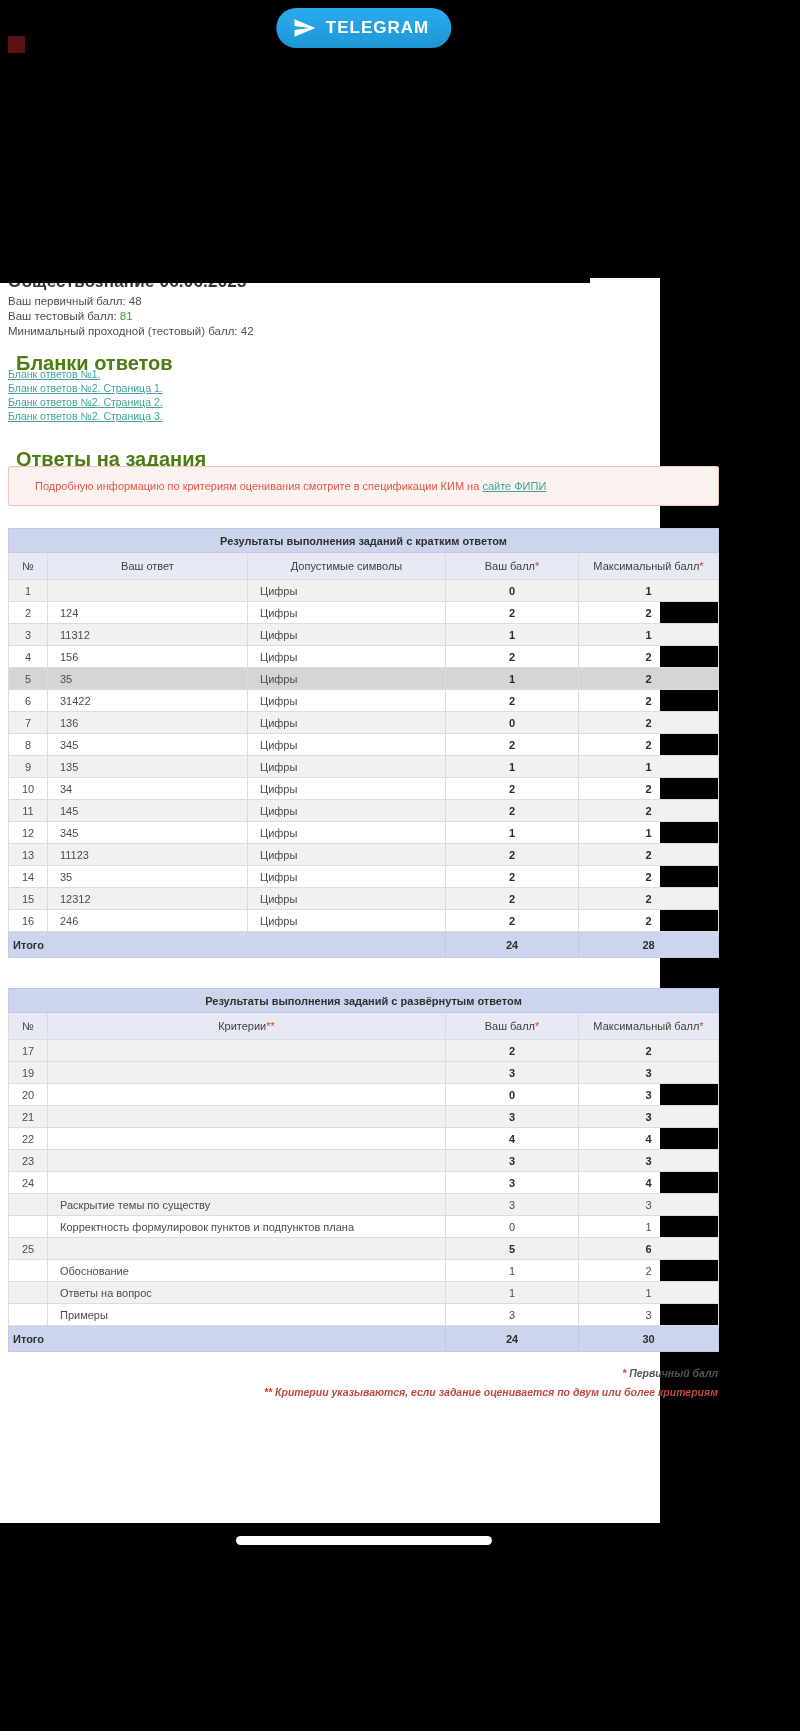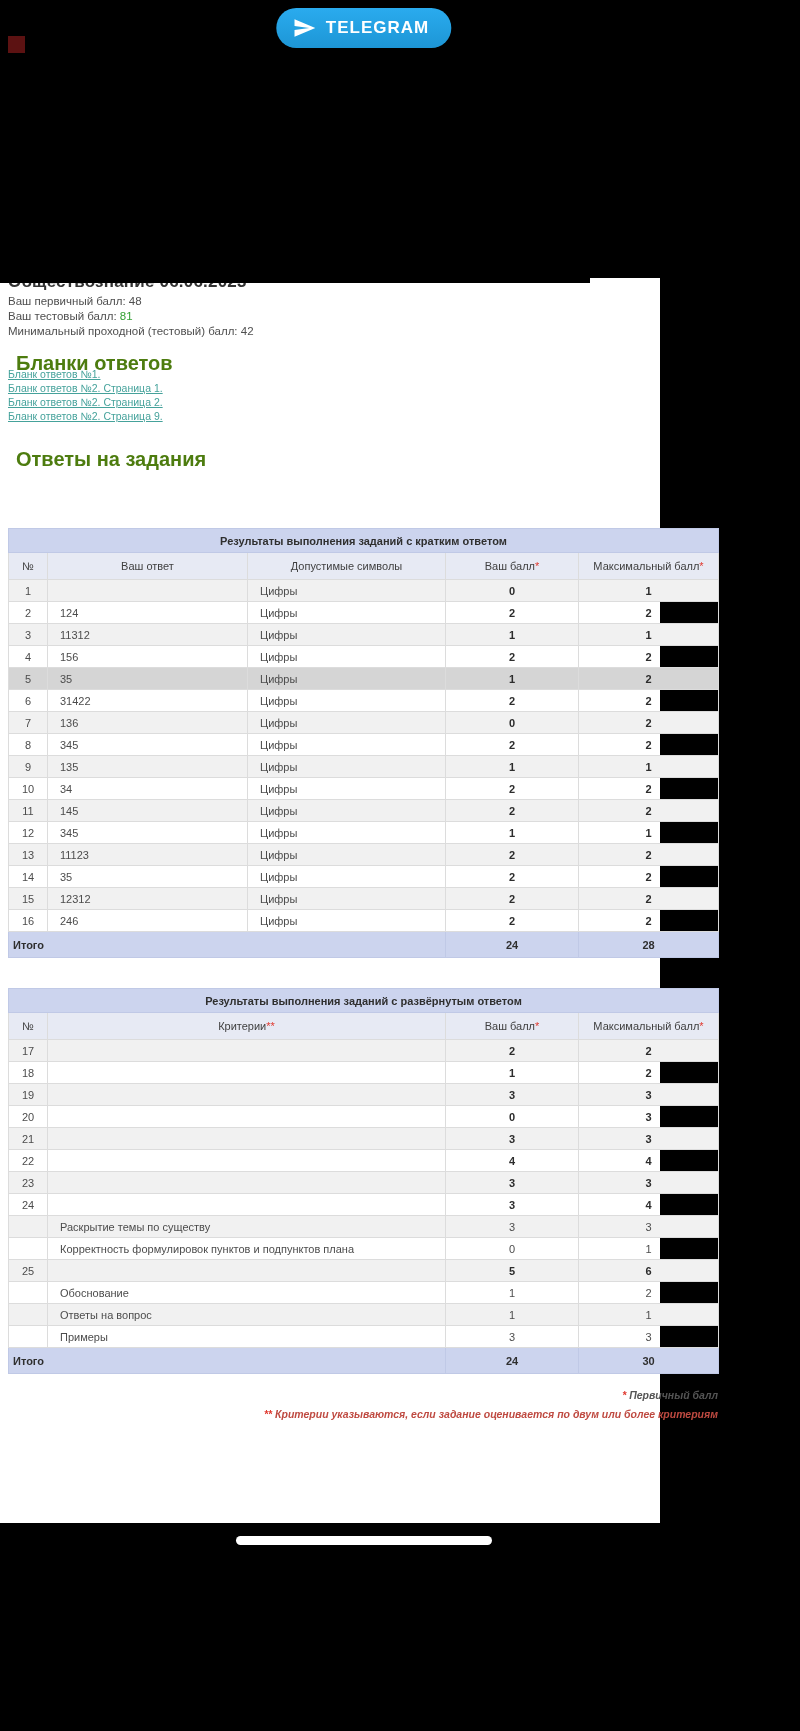--- a/index.html
+++ b/index.html
@@ -98,25 +98,26 @@
       <div><span>Ваш тестовый балл: </span><span class="green">81</span></div>
       <div><span>Минимальный проходной (тестовый) балл: </span><span>42</span></div>
     </div>
 
     <h2 class="h2 h-blanks">Бланки ответов</h2>
 
     <div class="links">
       <a>Бланк ответов №1.</a>
       <a>Бланк ответов №2. Страница 1.</a>
       <a>Бланк ответов №2. Страница 2.</a>
-      <a>Бланк ответов №2. Страница 9.</a>
+      <a>Бланк ответов №2. Страница 3.</a>
     </div>
 
     <h2 class="h2 h-answers">Ответы на задания</h2>
 
+    <div class="notice"><span>Подробную информацию по критериям оценивания смотрите в спецификации КИМ на </span><a>сайте ФИПИ</a></div>
 
     <div class="tables">
       <table id="t1">
           <colgroup>
             <col style="width: 39px;">
             <col style="width: 200px;">
             <col style="width: 198px;">
             <col style="width: 133px;">
             <col style="width: 140px;">
           </colgroup>
@@ -266,26 +267,20 @@
               <td class="">Критерии<span class="mark">**</span></td>
               <td class="">Ваш балл<span class="mark">*</span></td>
               <td class="">Максимальный балл<span class="mark">*</span></td>
             </tr>
             <tr class="odd">
               <td class="c">17</td>
               <td class="l"></td>
               <td class="score">2</td>
               <td class="score">2</td>
             </tr>
-            <tr class="">
-              <td class="c">18</td>
-              <td class="l"></td>
-              <td class="score">1</td>
-              <td class="score">2</td>
-            </tr>
             <tr class="odd">
               <td class="c">19</td>
               <td class="l"></td>
               <td class="score">3</td>
               <td class="score">3</td>
             </tr>
             <tr class="">
               <td class="c">20</td>
               <td class="l"></td>
               <td class="score">0</td>

